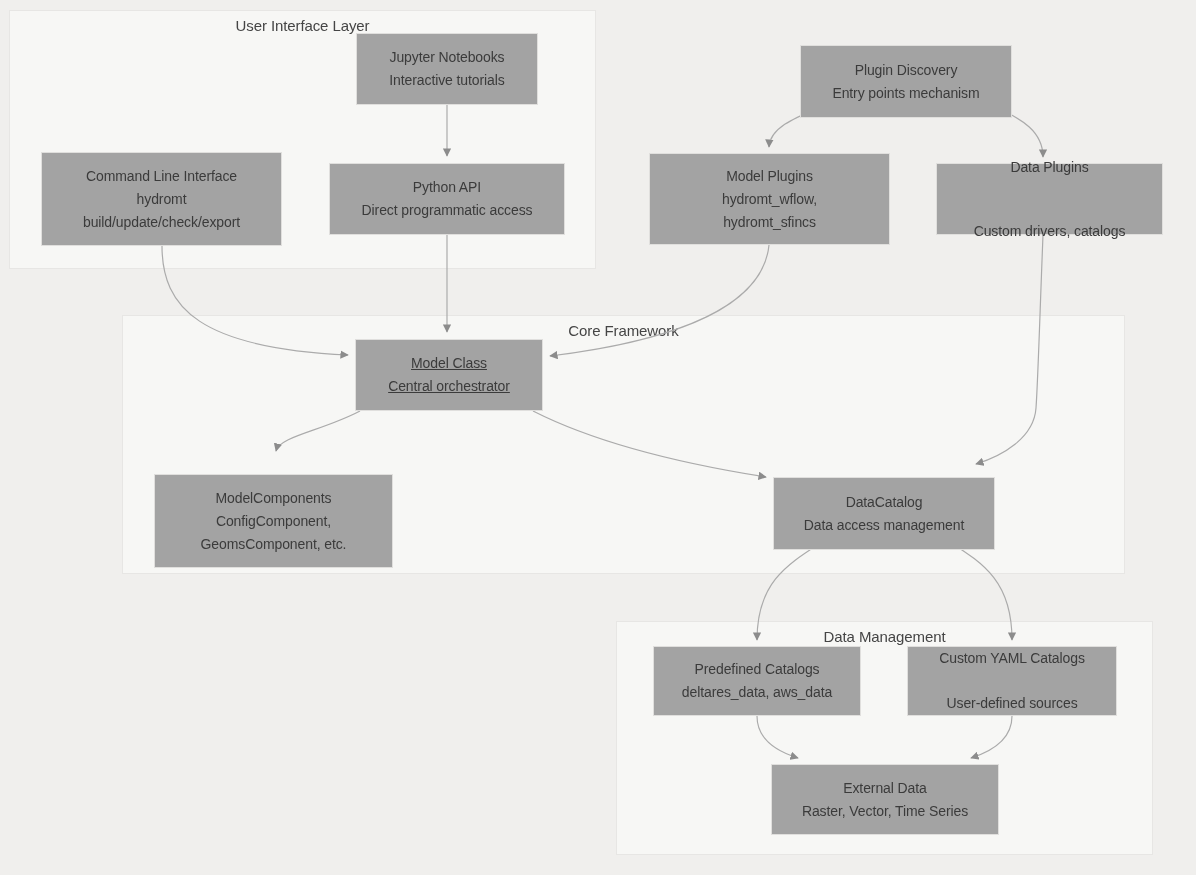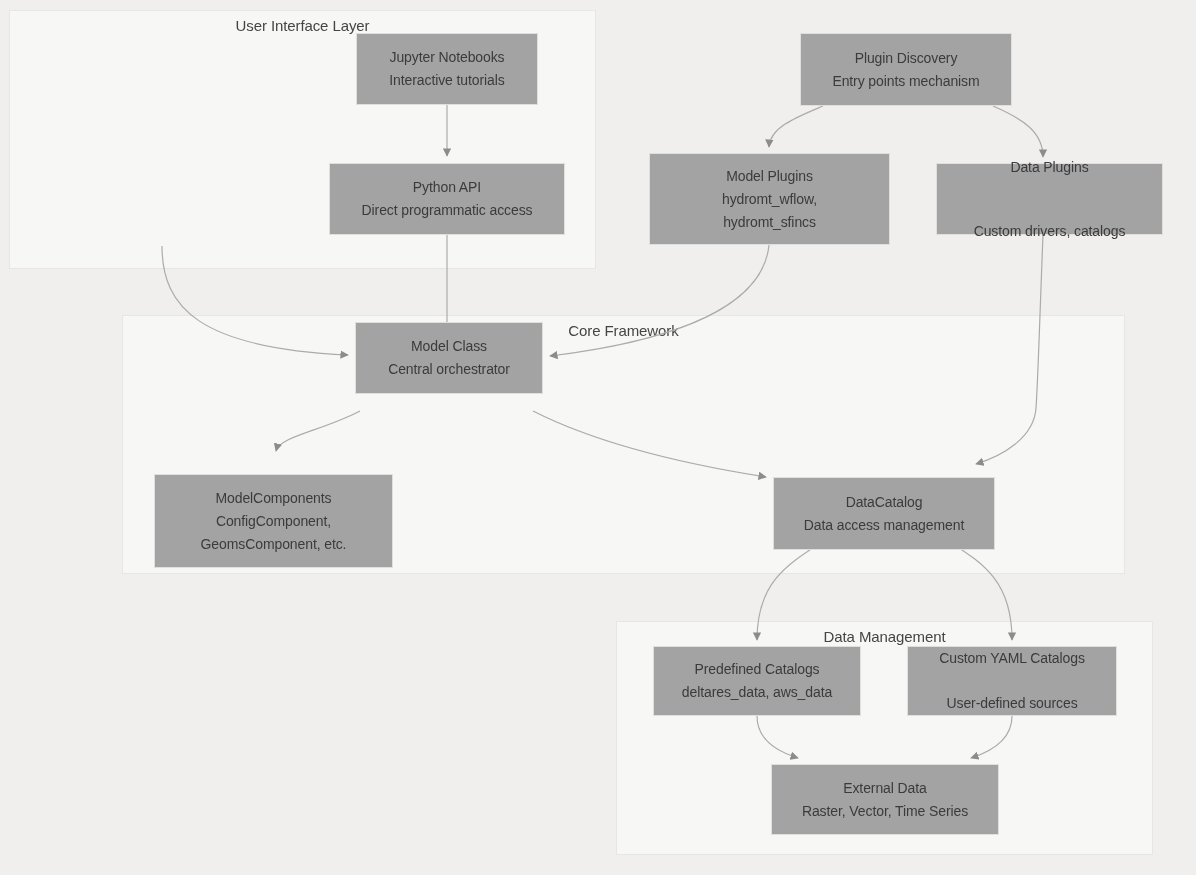--- a/index.html
+++ b/index.html
@@ -43,24 +43,24 @@
     align-items:center;
     text-align:center;
     font-size:14px;
     line-height:23px;
     color:#3b3b3b;
     letter-spacing:-0.1px;
   }
   .n-jupyter        {left:356px; top:33px;  width:182px; height:72px;}
   .n-cli            {left:41px;  top:152px; width:241px; height:94px;}
   .n-python         {left:329px; top:163px; width:236px; height:72px;}
-  .n-plugdisc       {left:800px; top:33px;  width:212px; height:73px;}
+  .n-plugdisc       {left:800px; top:45px;  width:212px; height:73px;}
   .n-modelplug      {left:649px; top:153px; width:241px; height:92px;}
   .n-dataplug       {left:936px; top:163px; width:227px; height:72px;gap:41px;}
-  .n-modelclass     {left:355px; top:322px; width:188px; height:72px;}
+  .n-modelclass     {left:355px; top:339px; width:188px; height:72px;text-decoration:underline;}
   .n-modelcomp      {left:154px; top:458px; width:239px; height:94px;margin-top:16px;}
   .n-datacatalog    {left:773px; top:469px; width:222px; height:73px;margin-top:8px;}
   .n-predef         {left:653px; top:646px; width:208px; height:70px;}
   .n-customyaml     {left:907px; top:646px; width:210px; height:70px;justify-content:space-between;}
   .n-external       {left:771px; top:764px; width:228px; height:71px;}
 
   svg.edges{
     position:absolute;inset:0;
     pointer-events:none;
   }
@@ -104,20 +104,25 @@
     <path class="edge" d="M950,542 C984,564 1012,582 1012,640" marker-end="url(#arrow)"></path>
     <path class="edge" d="M757,716 C757,736 772,750 798,758" marker-end="url(#arrow)"></path>
     <path class="edge" d="M1012,716 C1012,736 996,750 971,758" marker-end="url(#arrow)"></path>
   </svg>
 
   <div class="node n-jupyter">
     <span>Jupyter Notebooks</span>
     <span>Interactive tutorials</span>
   </div>
 
+  <div class="node n-cli">
+    <span>Command Line Interface</span>
+    <span>hydromt</span>
+    <span>build/update/check/export</span>
+  </div>
 
   <div class="node n-python">
     <span>Python API</span>
     <span>Direct programmatic access</span>
   </div>
 
   <div class="node n-plugdisc">
     <span>Plugin Discovery</span>
     <span>Entry points mechanism</span>
   </div>

